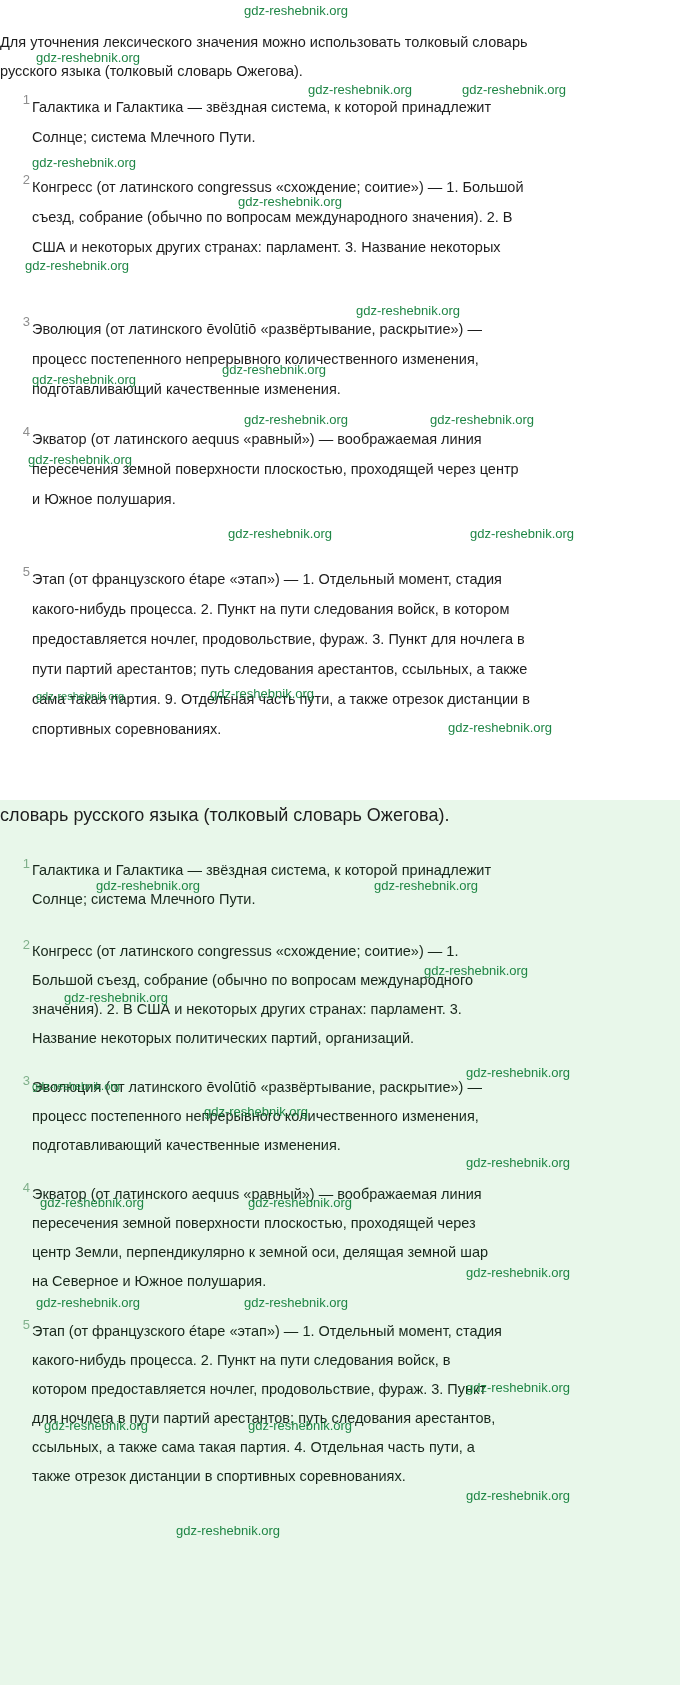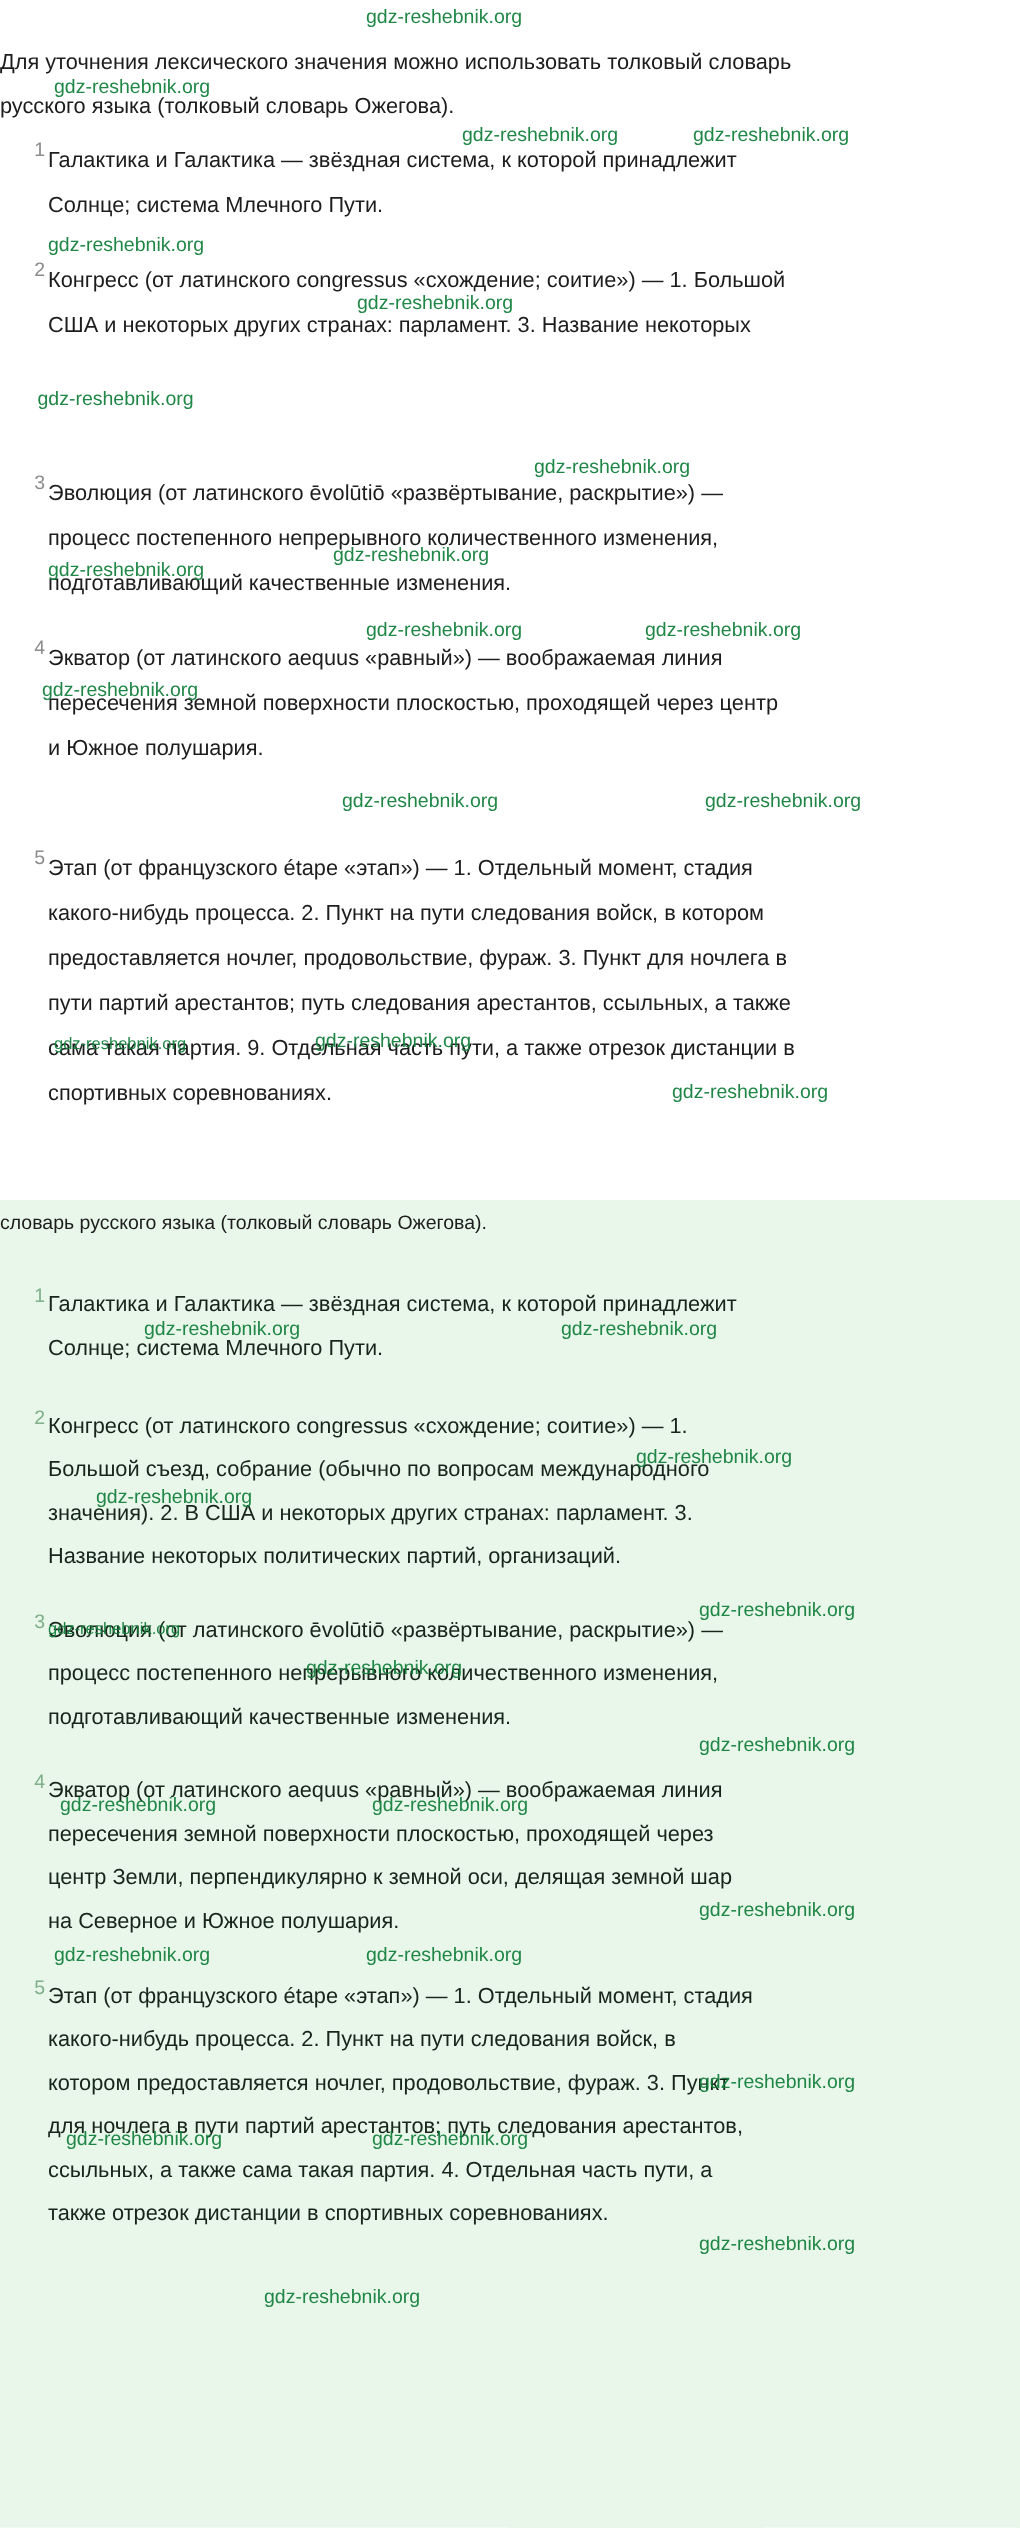--- a/index.html
+++ b/index.html
@@ -113,21 +113,21 @@
     left: 0; top: 800px;
     width: 680px;
     height: 885px;
     background: #e8f7ea;
     overflow: hidden;
   }
   #answer-section .lead-green {
     position: absolute;
     left: 0; top: 2px;
     width: 680px;
-    font-size: 13px;
+    font-size: 18px;
     line-height: 26px;
     color: #1d1d1d;
   }
   #answer-section .num { color: #7fb08a; }
   #answer-section .body { color: #17261a; }
 </style>
 </head>
 <body>
 
 <div id="top-section">
@@ -144,20 +144,21 @@
       <div class="body">
         <span class="ln">Галактика и Галактика — звёздная система, к которой принадлежит</span>
         <span class="ln">Солнце; система Млечного Пути.</span>
       </div>
     </div>
 
     <div class="item" style="top:80px;">
       <span class="num">2</span>
       <div class="body">
         <span class="ln">Конгресс (от латинского congressus «схождение; соитие») — 1. Большой</span>
+        <span class="ln">съезд, собрание (обычно по вопросам международного значения). 2. В</span>
         <span class="ln">США и некоторых других странах: парламент. 3. Название некоторых</span>
       </div>
     </div>
 
     <div class="item" style="top:222px;">
       <span class="num">3</span>
       <div class="body">
         <span class="ln">Эволюция (от латинского ēvolūtiō «развёртывание, раскрытие») —</span>
         <span class="ln">процесс постепенного непрерывного количественного изменения,</span>
         <span class="ln">подготавливающий качественные изменения.</span>

